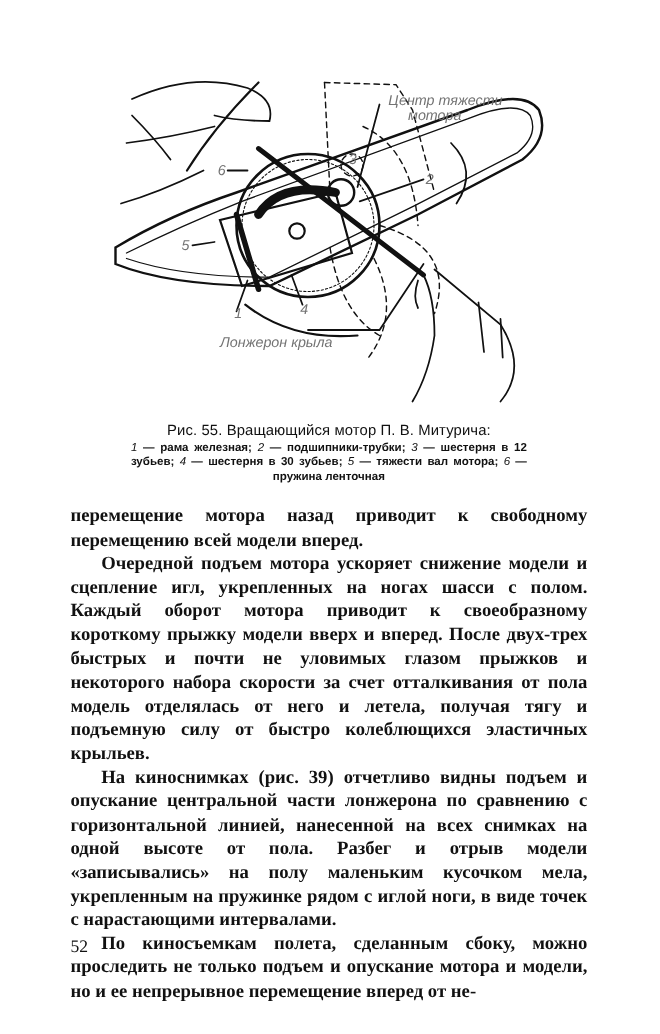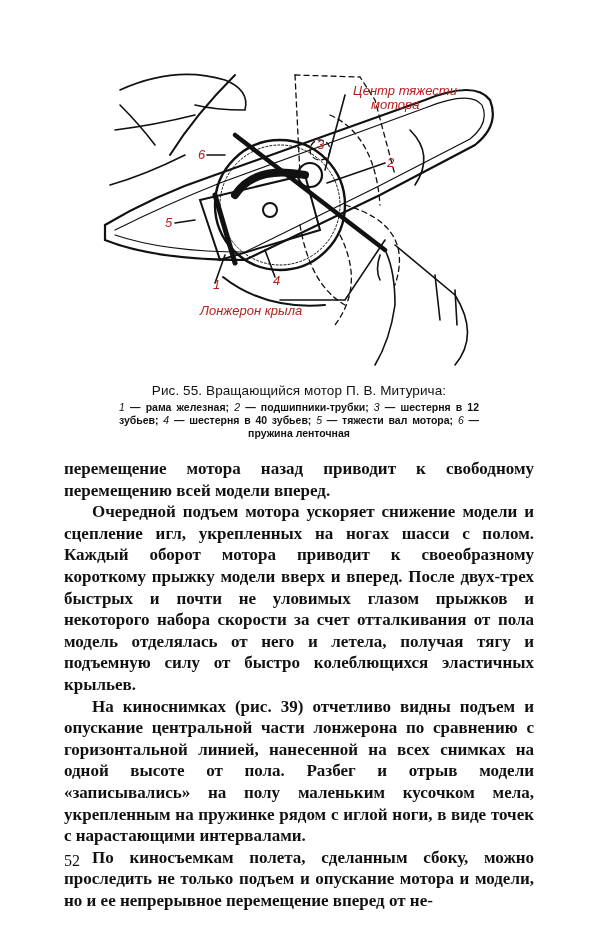--- a/index.html
+++ b/index.html
@@ -6,21 +6,21 @@
   body {
     width: 600px; height: 940px; position: relative; overflow: hidden;
     font-family: "Liberation Serif", "DejaVu Serif", serif; color: #111;
   }
   .figure {
     position: absolute; left: 95px; top: 55px; width: 420px; height: 320px;
   }
   .figure svg { width: 100%; height: 100%; }
   .fig-label {
     position: absolute; font-style: italic; font-size: 13px;
-    font-family: "Liberation Sans", "DejaVu Sans", sans-serif; color: #b91c1c;
+    font-family: "Liberation Sans", "DejaVu Sans", sans-serif; color: #737373;
   }
   .caption {
     position: absolute; left: 64px; width: 470px; top: 382px; text-align: center;
   }
   .caption-title {
     font-family: "Liberation Sans", "DejaVu Sans", sans-serif;
     font-size: 13.5px; letter-spacing: 0.1px; line-height: 17px;
   }
   .caption-legend {
     font-family: "Liberation Sans", "DejaVu Sans", sans-serif;
@@ -111,21 +111,21 @@
 <div class="caption">
   <div class="caption-title">Рис. 55. Вращающийся мотор П. В. Митурича:</div>
   <div class="caption-legend">
     <i>1</i>
     <span>— рама железная;</span>
     <i>2</i>
     <span>— подшипники-трубки;</span>
     <i>3</i>
     <span>— шестерня в 12 зубьев;</span>
     <i>4</i>
-    <span>— шестерня в 40 зубьев;</span>
+    <span>— шестерня в 30 зубьев;</span>
     <i>5</i>
     <span>— тяжести вал мотора;</span>
     <i>6</i>
     <span>— пружина ленточная</span>
   </div>
 </div>
 
 <div class="body-text">
   <p>перемещение мотора назад приводит к свободному перемещению всей модели вперед.</p>
   <p class="indent">Очередной подъем мотора ускоряет снижение модели и сцепление игл, укрепленных на ногах шасси с полом. Каждый оборот мотора приводит к своеобразному короткому прыжку модели вверх и вперед. После двух-трех быстрых и почти не уловимых глазом прыжков и некоторого набора скорости за счет отталкивания от пола модель отделялась от него и летела, получая тягу и подъемную силу от быстро колеблющихся эластичных крыльев.</p>

